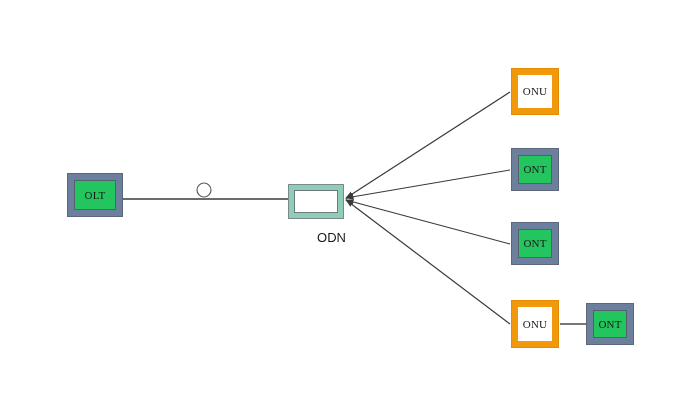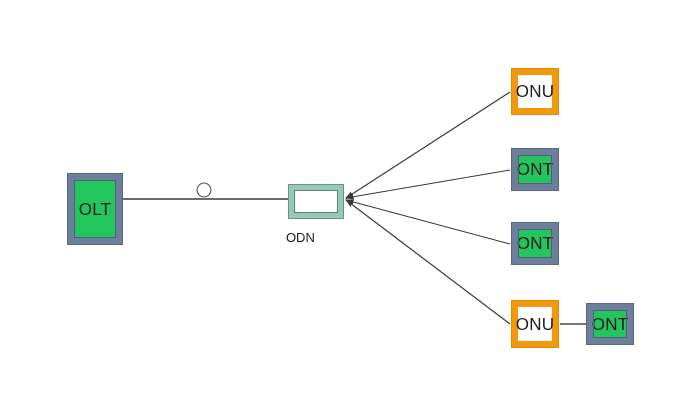--- a/index.html
+++ b/index.html
@@ -29,22 +29,22 @@
   
   .node {
     position: absolute;
     box-sizing: border-box;
     background: #ffffff;
     display: flex;
     align-items: center;
     justify-content: center;
   }
   .node-label {
-    font-family: Liberation Sans, sans-serif;
-    font-size: 17px;
+    font-family: Liberation Serif, serif;
+    font-size: 11px;
     line-height: 1;
     color: #1a1a1a;
     letter-spacing: 0.2px;
     white-space: nowrap;
     user-select: none;
   }
   
   .node-slate {
     border: 7px solid #6c7f9c;
     outline: 1px solid #555f6e;
@@ -89,25 +89,25 @@
     border: 1px solid #6e7883;
     pointer-events: none;
   }
   
   .node-caption {
     position: absolute;
     font-family: "Liberation Sans", sans-serif;
     font-size: 13px;
     color: #1a1a1a;
     white-space: nowrap;
-    text-align: left;
+    text-align: right;
     user-select: none;
   }
   
-  #node-olt      { left: 67px;  top: 173px; width: 56px; height: 72px; }
+  #node-olt      { left: 67px;  top: 173px; width: 56px; height: 44px; }
   #node-odn      { left: 288px; top: 184px; width: 56px; height: 35px; }
   #caption-odn   { left: 286px; top: 230px; width: 60px; }
   #node-onu-1    { left: 511px; top: 68px;  width: 48px; height: 47px; }
   #node-ont-1    { left: 511px; top: 148px; width: 48px; height: 43px; }
   #node-ont-2    { left: 511px; top: 222px; width: 48px; height: 43px; }
   #node-onu-2    { left: 511px; top: 300px; width: 48px; height: 48px; }
   #node-ont-3    { left: 586px; top: 303px; width: 48px; height: 42px; }
 </style>
 </head>
 <body>

